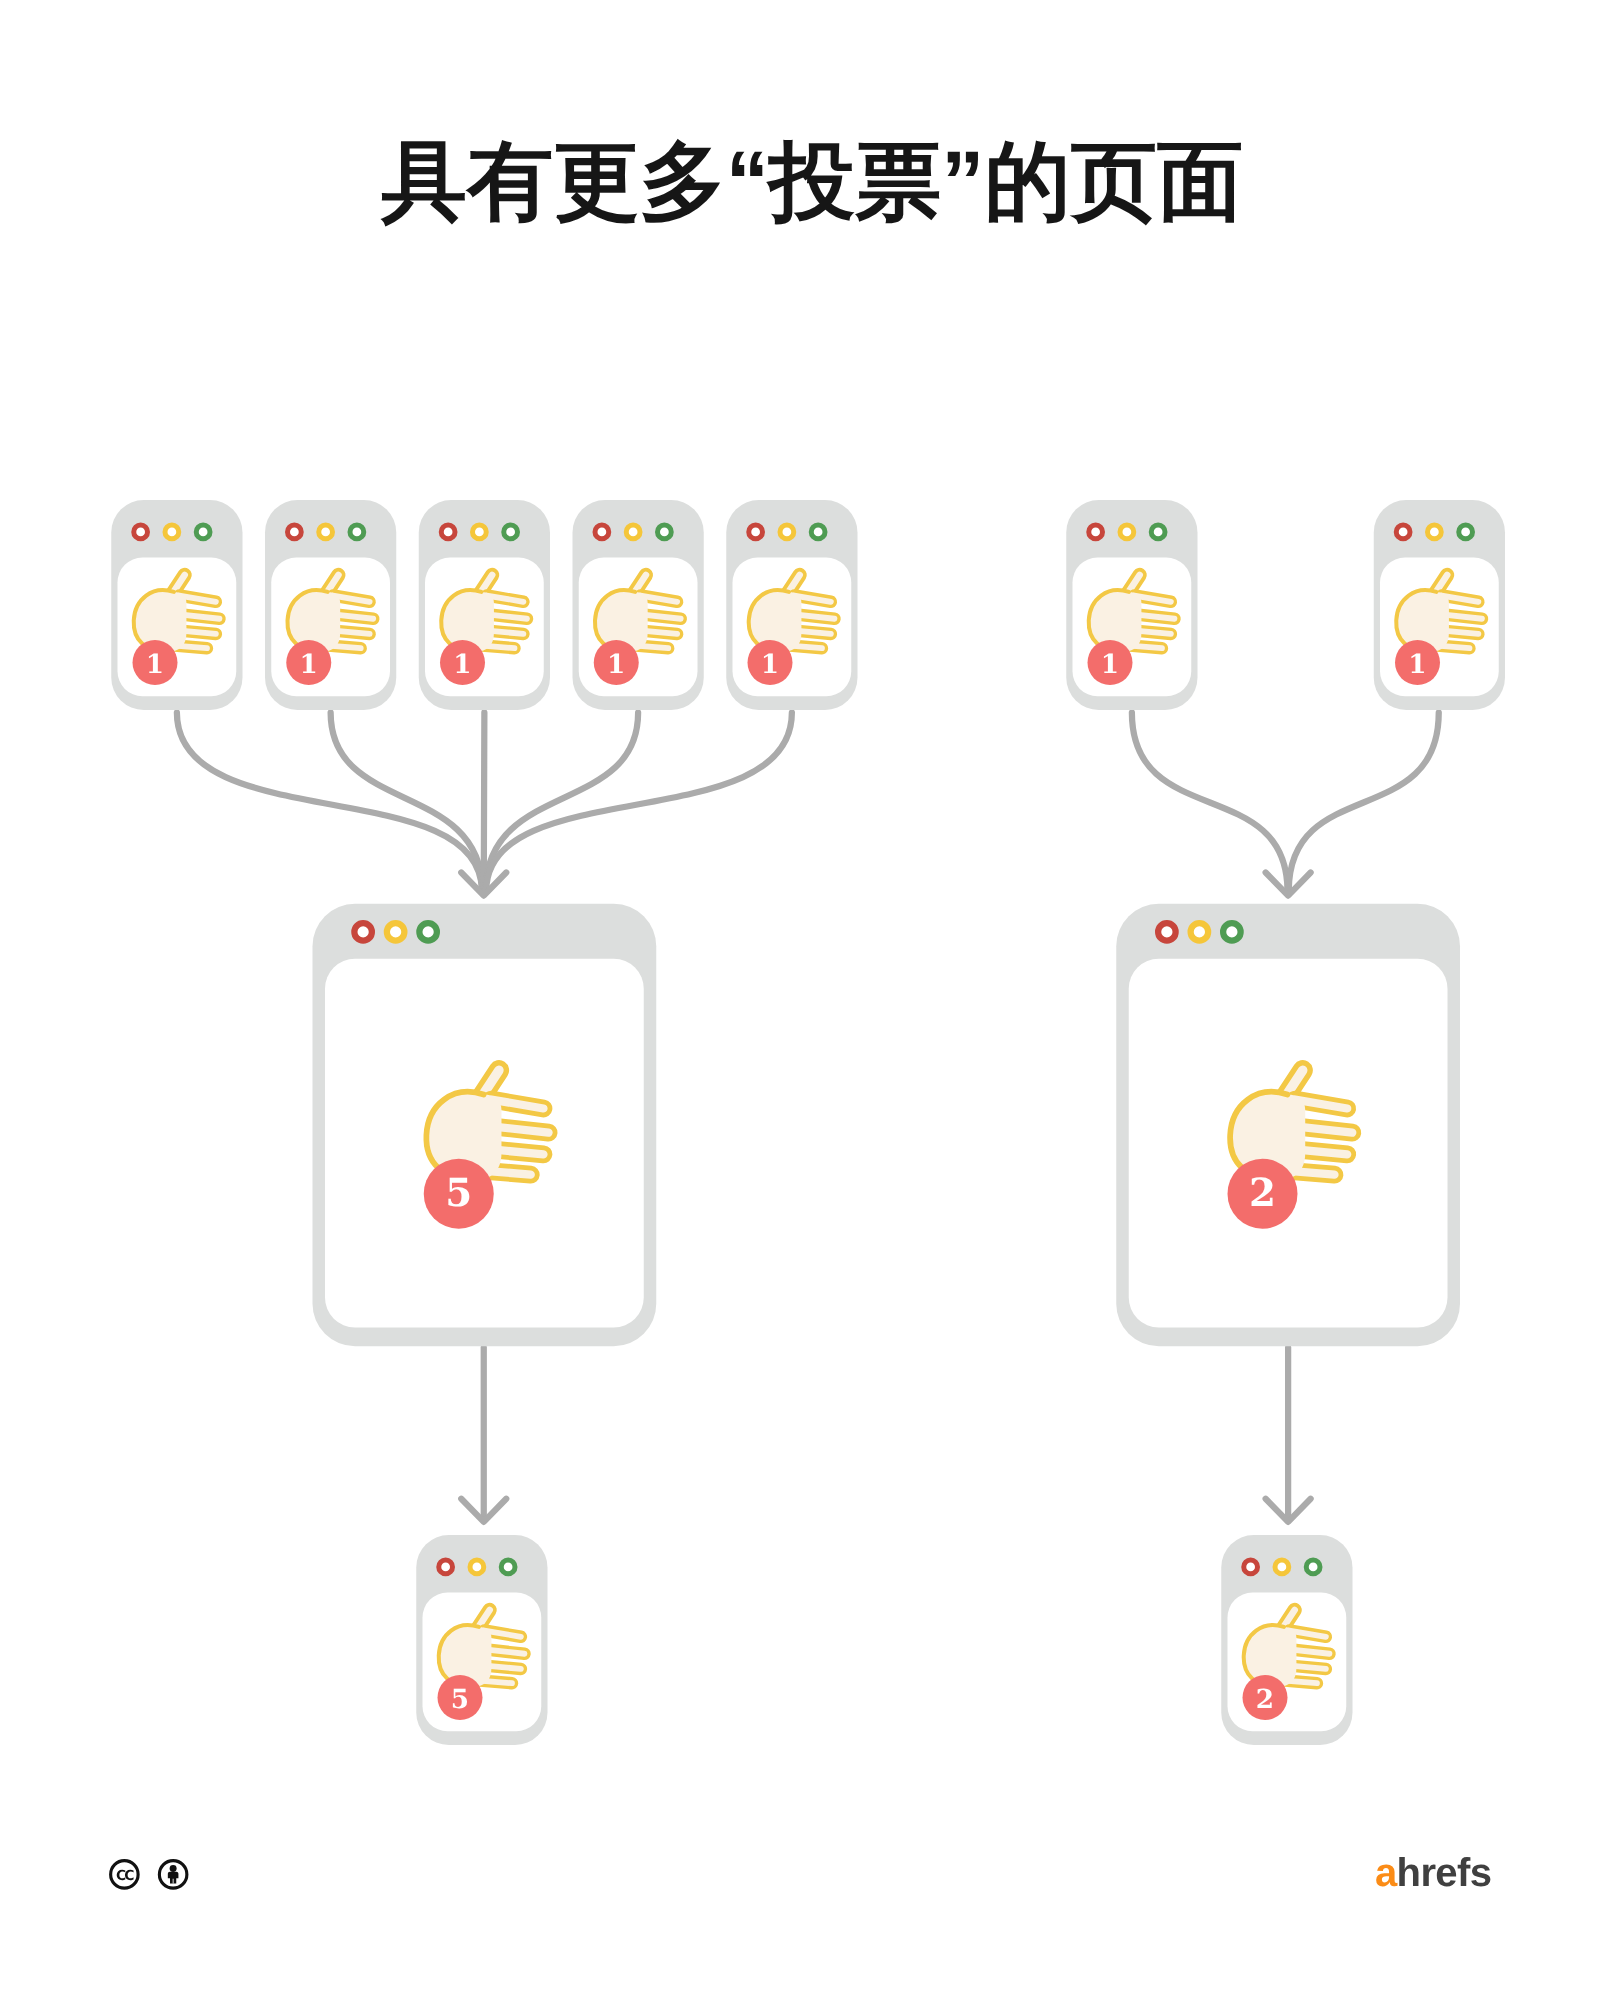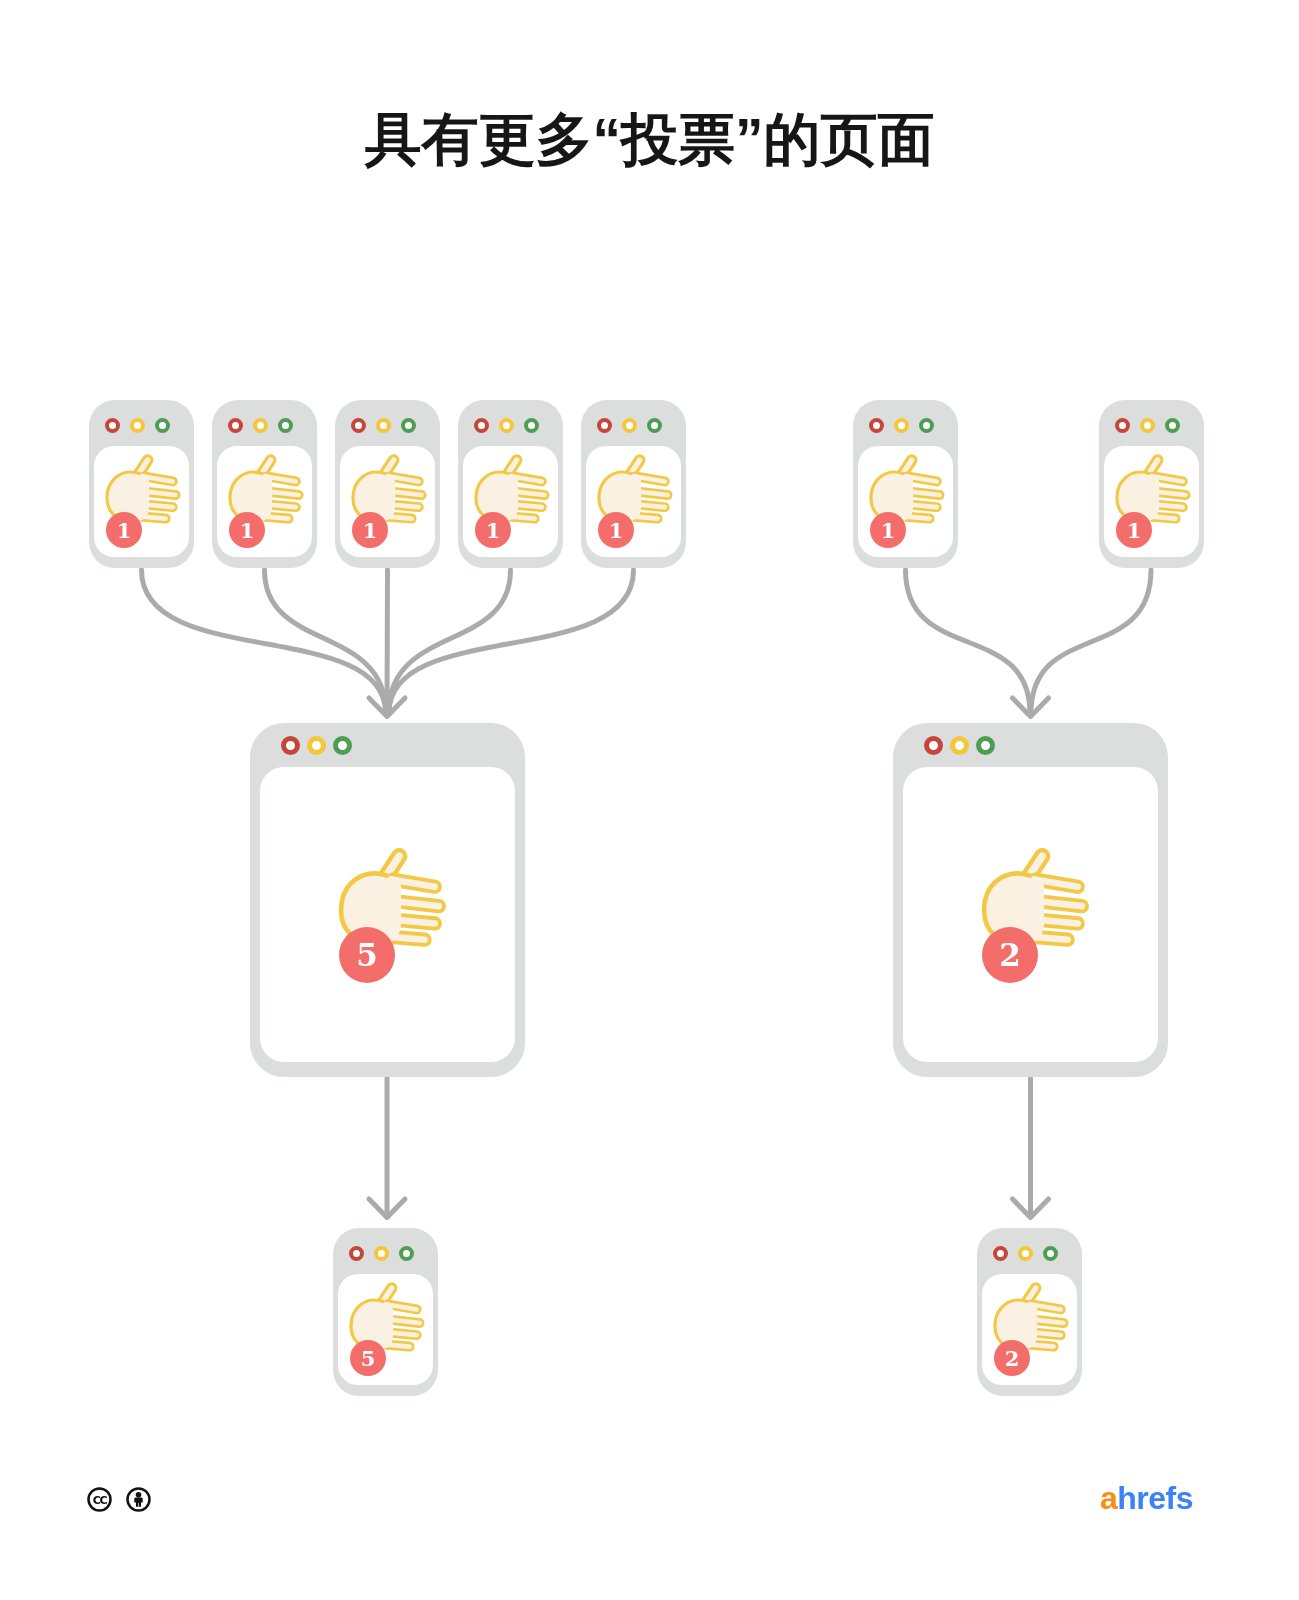--- a/index.html
+++ b/index.html
@@ -3,21 +3,21 @@
 <meta charset="utf-8">
 <style>
   html,body{margin:0;padding:0;background:#ffffff;}
   .canvas{
     position:relative;width:1299px;height:1600px;background:#ffffff;overflow:hidden;
     font-family:"Liberation Sans",sans-serif;
   }
   
   .title{
     position:absolute;top:106px;left:0;right:0;text-align:center;
-    font-weight:800;font-size:57px;line-height:1.17;color:#161616;
+    font-weight:800;font-size:69px;line-height:1.17;color:#161616;
     letter-spacing:0px;white-space:nowrap;
   }
   
   .arrows{position:absolute;left:0;top:0;width:1299px;height:1600px;}
   .arrows path{fill:none;stroke:#ababab;stroke-width:5;stroke-linecap:round;stroke-linejoin:round;}
   
   .window{position:absolute;background:#dcdedd;}
   .window.small{width:105px;height:168px;border-radius:26px;}
   .window.big{width:275px;height:354px;border-radius:34px;}
   .lights{position:absolute;display:flex;}
@@ -43,21 +43,21 @@
   .small .badge{left:12px;top:66px;width:36px;height:36px;font-size:21px;}
   .big .badge{left:79px;top:160px;width:56px;height:56px;font-size:31px;}
   
   .license{position:absolute;left:86px;top:1486px;display:flex;gap:12px;}
   .license svg{width:27px;height:27px;display:block;}
   .brand{
     position:absolute;left:1100px;top:1480px;
     font-size:32px;font-weight:800;letter-spacing:-0.5px;white-space:nowrap;
   }
   .brand-a{color:#fb8c17;}
-  .brand-rest{color:#3b82f6;margin-top:34px;}
+  .brand-rest{color:#404040;margin-top:34px;}
   .defs-hidden{position:absolute;width:0;height:0;overflow:hidden;}
 </style>
 </head>
 <body>
 
 <svg class="defs-hidden" aria-hidden="true">
   <defs>
     <symbol id="hand-sym" viewBox="0 0 112 106">
       <g stroke-linecap="round" fill="none">
         <line x1="41" y1="46" x2="64" y2="11" stroke="#f3c845" stroke-width="16"></line>

